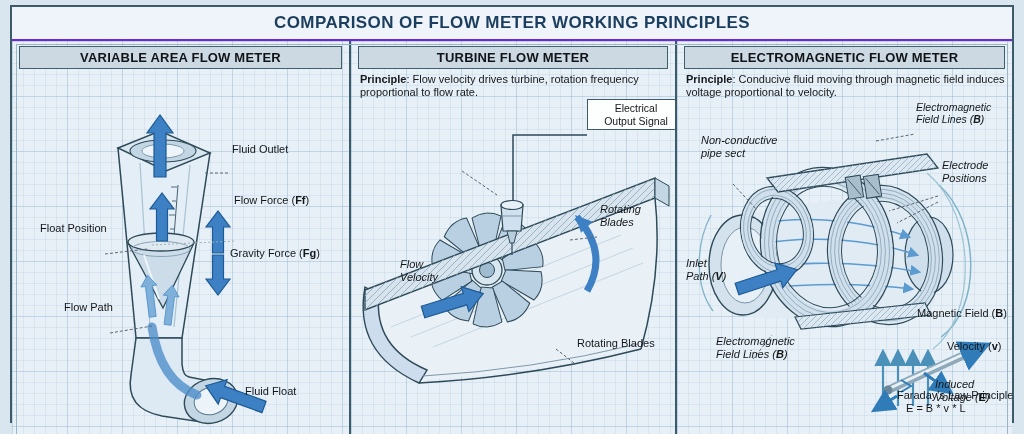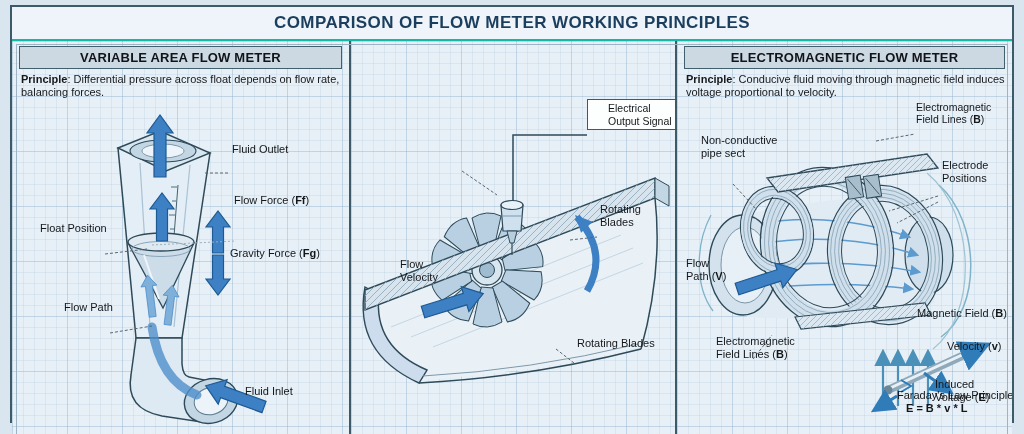--- a/index.html
+++ b/index.html
@@ -1,56 +1,55 @@
 <!DOCTYPE html>
 <html><head>
 <meta charset="utf-8">
 <style>
   html,body{margin:0;padding:0;}
   body{font-family:"Liberation Sans", sans-serif; background:#d9e5ef;}
   #stage{position:relative;width:1024px;height:434px;background:#d9e5ef;overflow:hidden;}
   #frame{position:absolute;left:10px;top:5px;width:1004px;height:418px;box-sizing:border-box;
          border:2px solid #3c5a68;background:#e9f1f7;}
-  .title-bar{height:32px;border-bottom:2px solid #14b8a6;display:flex;align-items:center;justify-content:center;
+  .title-bar{height:32px;border-bottom:2px solid #6d28d9;display:flex;align-items:center;justify-content:center;
          font-weight:bold;font-size:17px;letter-spacing:.4px;color:#1c3e5e;background:#eef4f9;}
   .columns{position:relative;display:flex;height:428px;}
   .columns::after{content:"";position:absolute;inset:3px 4px 5px;border:1px solid #9db4c5;pointer-events:none;}
   .panel{position:relative;box-sizing:border-box;overflow:hidden;
      background-color:#e7f0f7;
      background-image:
        linear-gradient(rgba(130,168,200,.28) 1px, transparent 1px),
        linear-gradient(90deg, rgba(130,168,200,.28) 1px, transparent 1px),
        linear-gradient(rgba(130,168,200,.14) 1px, transparent 1px),
        linear-gradient(90deg, rgba(130,168,200,.14) 1px, transparent 1px);
      background-size:55px 55px,55px 55px,11px 11px,11px 11px;}
   .panel.mid{border-left:2px solid #3c5a68;border-right:2px solid #3c5a68;}
   .p1{width:337px;} .p2{width:324px;box-sizing:content-box;} .p3{flex:1;}
   .p-header{position:absolute;top:5px;left:7px;right:7px;height:21px;background:#ccd8e2;
      border:1.5px solid #41606e;display:flex;align-items:center;justify-content:center;
      font-weight:bold;font-size:13px;color:#101418;letter-spacing:.2px;z-index:3;}
   .principle{position:absolute;top:32px;left:9px;right:5px;font-size:11px;line-height:1.22;color:#15181c;z-index:3;}
   .diagram{position:absolute;left:0;top:0;width:100%;height:100%;z-index:1;}
   .lbl{position:absolute;font-size:11px;line-height:1.18;color:#14171a;white-space:nowrap;z-index:2;}
-  .lbl.wrap{white-space:normal;}
+  .lbl.wrap{white-space:normal;font-style:italic;}
   .sigbox{position:absolute;background:#fdfefe;border:1.5px solid #3c5a68;font-size:10.5px;line-height:1.2;
-     color:#14171a;padding:2px 20px;z-index:2;}
+     color:#14171a;padding:2px 12px;z-index:2;text-align:center;}
 </style>
 </head>
 <body>
 
 <div id="stage">
  <div id="frame">
 
   <div class="title-bar">COMPARISON OF FLOW METER WORKING PRINCIPLES</div>
 
   <div class="columns">
 
    <div class="panel p1">
     <div class="p-header">VARIABLE AREA FLOW METER</div>
-    <div class="principle"><b>Principle</b><span>: Differential pressure across float depends on flow rate, balancing forces.</span></div>
 
     <svg class="diagram" viewBox="0 0 337 380">
 
       <g>
         <polygon points="106,83 198,88 170,273 124,273" fill="#e4eef6" stroke="#2e4a59" stroke-width="1.5"></polygon>
         <line x1="128" y1="98" x2="138" y2="262" stroke="#a9c2d4" stroke-width="1.2"></line>
         <line x1="178" y1="100" x2="162" y2="262" stroke="#a9c2d4" stroke-width="1.2"></line>
         <polygon points="106,83 148,66 198,88 154,106" fill="#d8e6f0" stroke="#2e4a59" stroke-width="1.4"></polygon>
         <ellipse cx="151" cy="86" rx="33" ry="11" fill="#c2d6e4" stroke="#2e4a59" stroke-width="1.1"></ellipse>
         <ellipse cx="151" cy="86" rx="21" ry="7" fill="#eef5fa" stroke="#7d98ab" stroke-width="1"></ellipse>
@@ -100,24 +99,26 @@
         <path d="M98,268 L140,261"></path>
         <path d="M140,180 L224,176" stroke="#9fb0bd" stroke-dasharray="2,2"></path>
       </g>
     </svg>
 
     <div class="lbl" style="left:220px;top:102px">Fluid Outlet</div>
     <div class="lbl" style="left:222px;top:153px"><span>Flow Force (</span><b>Ff</b><span>)</span></div>
     <div class="lbl" style="left:28px;top:181px">Float Position</div>
     <div class="lbl" style="left:218px;top:206px"><span>Gravity Force (</span><b>Fg</b><span>)</span></div>
     <div class="lbl" style="left:52px;top:260px">Flow Path</div>
-    <div class="lbl" style="left:233px;top:344px">Fluid Inlet</div>
+    <div class="lbl" style="left:233px;top:344px">Fluid Float</div>
    </div>
 
    <div class="panel p2 mid">
+    <div class="p-header">TURBINE FLOW METER</div>
+    <div class="principle"><b>Principle</b><span>: Flow velocity drives turbine, rotation frequency proportional to flow rate.</span></div>
 
     <svg class="diagram" viewBox="0 0 324 380">
       <defs>
         <pattern id="p2h" patternUnits="userSpaceOnUse" width="7" height="7">
           <path d="M0,7 L7,0" stroke="#93aebf" stroke-width="1"></path>
         </pattern>
         <path id="blade2" d="M130,187 L121,153 Q136,144 150,151 L142,188 Z"></path>
       </defs>
 
       <g>
@@ -292,24 +293,24 @@
         <path d="M56,119 L80,145"></path>
         <path d="M261,131 L212,146"></path>
         <path d="M261,137 L220,158"></path>
         <path d="M76,294 L95,270"></path>
       </g>
     </svg>
 
     <div class="lbl wrap" style="left:239px;top:60px;width:95px;font-size:10.5px"><span>Electromagnetic Field Lines (</span><b>B</b><span>)</span></div>
     <div class="lbl wrap" style="left:24px;top:93px;width:85px">Non-conductive pipe sect</div>
     <div class="lbl wrap" style="left:265px;top:118px;width:60px">Electrode Positions</div>
-    <div class="lbl wrap" style="left:9px;top:216px;width:46px"><span>Flow Path (</span><b>V</b><span>)</span></div>
+    <div class="lbl wrap" style="left:9px;top:216px;width:46px"><span>Inlet Path (</span><b>V</b><span>)</span></div>
     <div class="lbl wrap" style="left:39px;top:294px;width:95px"><span>Electromagnetic Field Lines (</span><b>B</b><span>)</span></div>
     <div class="lbl" style="left:240px;top:266px"><span>Magnetic Field (</span><b>B</b><span>)</span></div>
     <div class="lbl" style="left:270px;top:299px"><span>Velocity (</span><b>v</b><span>)</span></div>
     <div class="lbl wrap" style="left:258px;top:337px;width:62px"><span>Induced Voltage (</span><b>E</b><span>)</span></div>
     <div class="lbl" style="left:220px;top:348px">Faraday's Law Principle:</div>
-    <div class="lbl" style="left:229px;top:361px;font-weight:bold">E = B * v * L</div>
+    <div class="lbl" style="left:229px;top:361px;font-weight:normal">E = B * v * L</div>
    </div>
 
   </div>
  </div>
 </div>
 
 </body></html>

